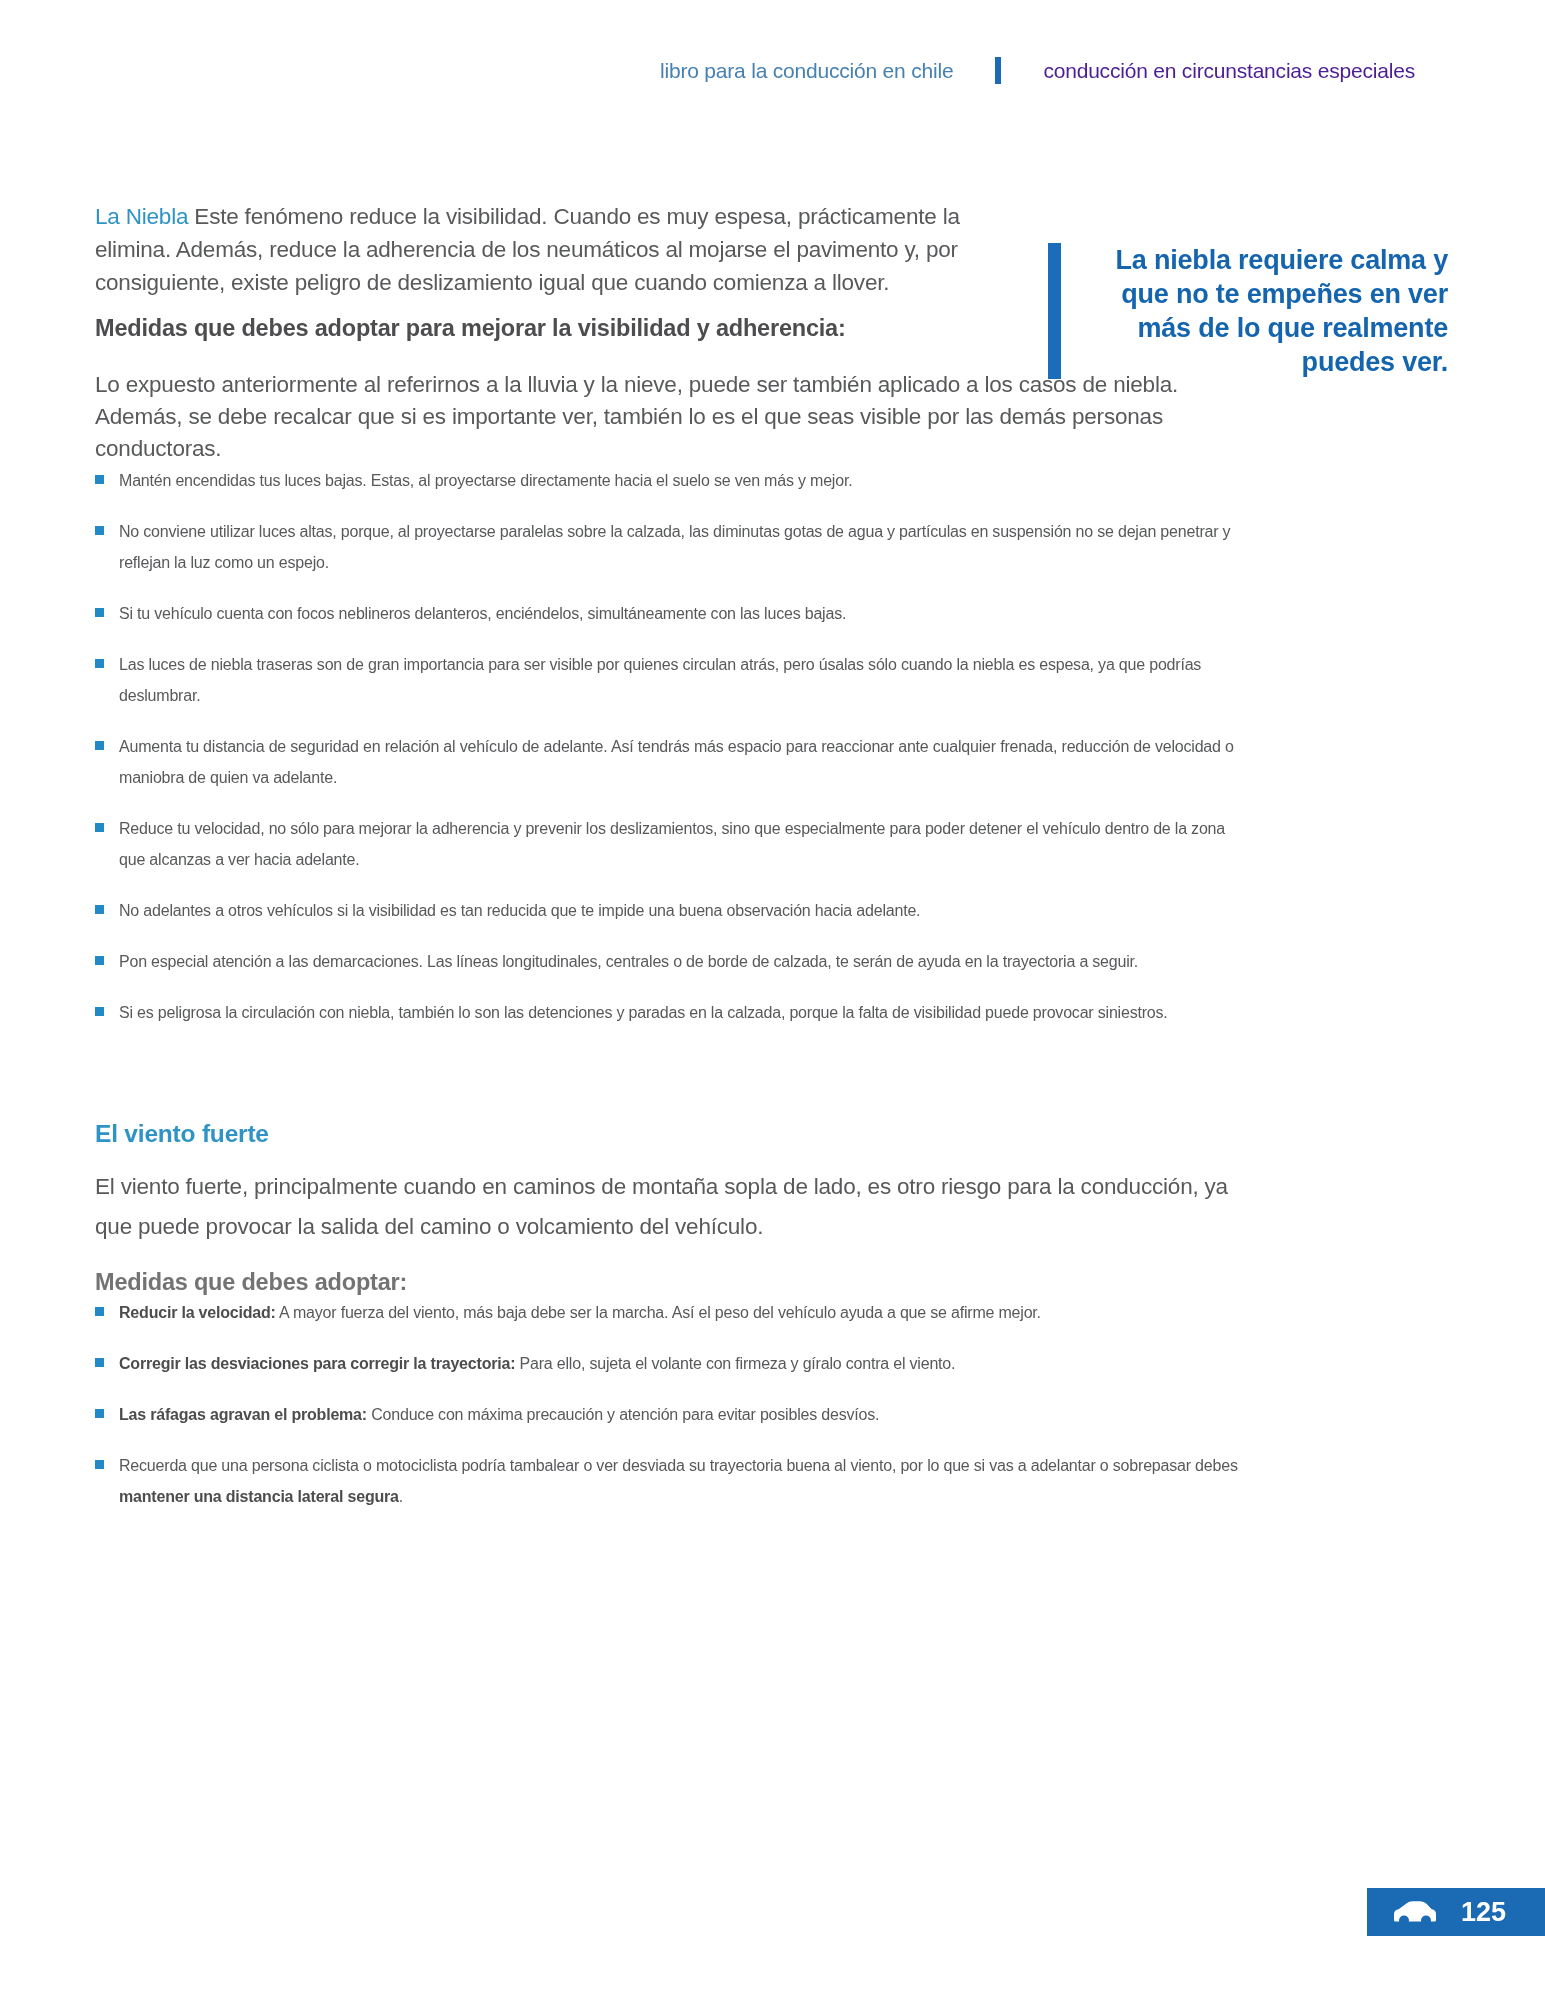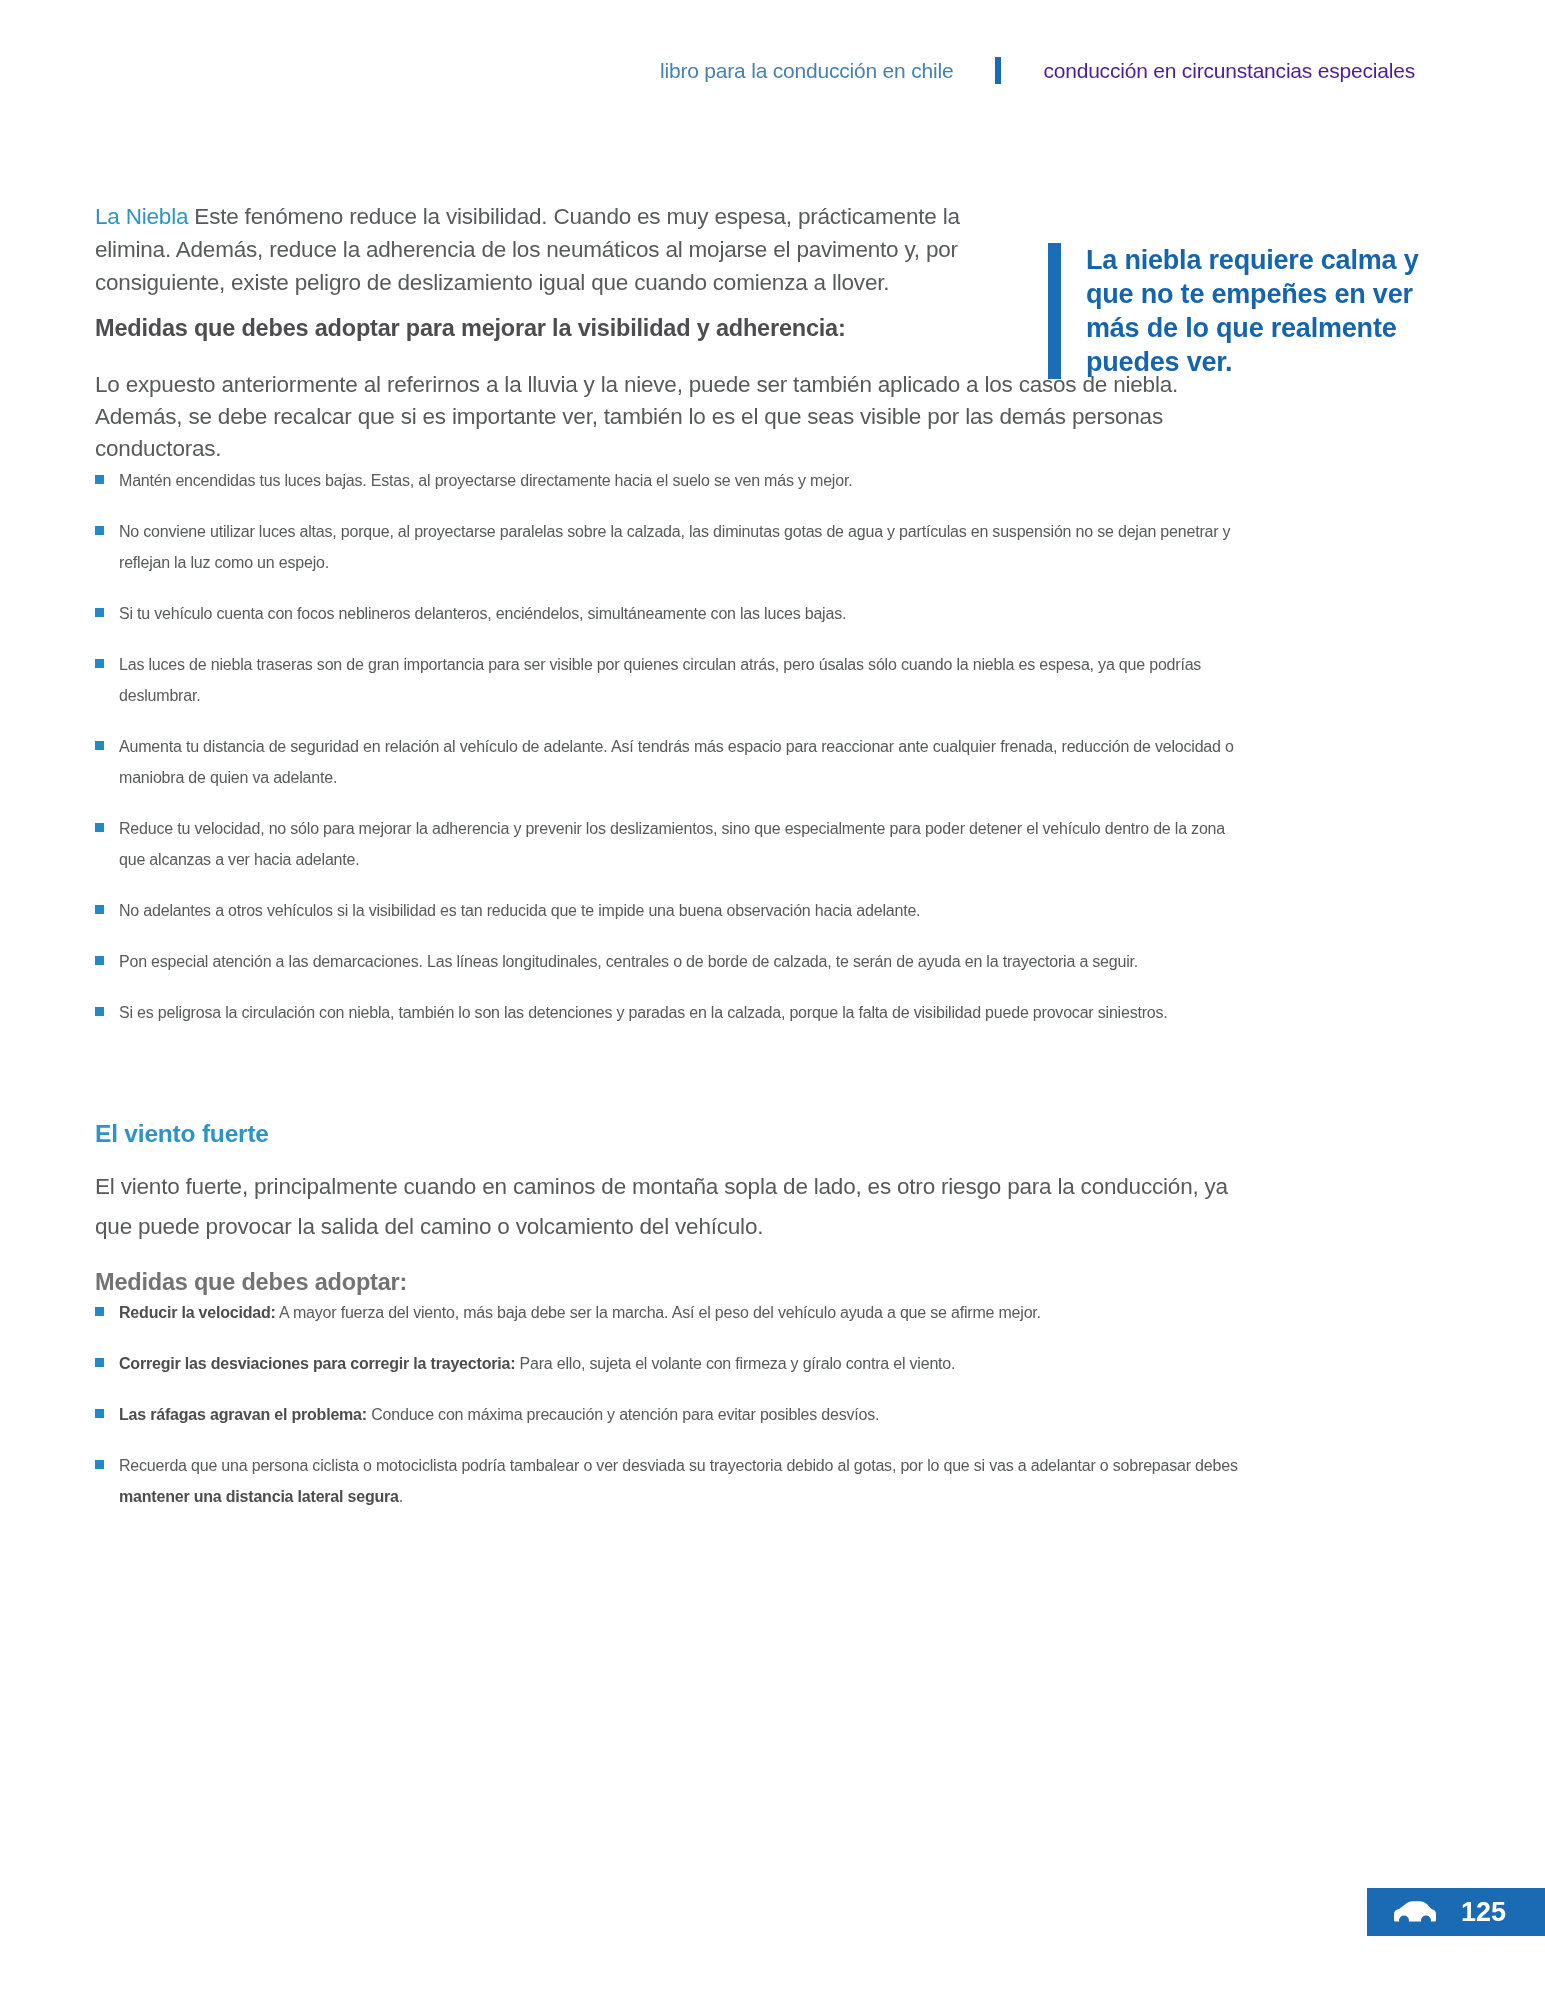--- a/index.html
+++ b/index.html
@@ -26,20 +26,21 @@
   }
 
   
   .callout {
     position:absolute; top:243px; left:1048px;
     width:362px;
     border-left:13px solid #1B6DB9;
     padding-left:25px;
     font-size:27px; line-height:34px; font-weight:bold;
     color:#1565AE;
+    text-align:right;
   }
 
   
   .content { padding:200px 0 0 95px; }
 
   p { margin:0; }
   .p-intro { width:940px; font-size:22.5px; line-height:33px; }
   .lead-blue { font-weight:normal; color:#2F93C6; }
 
   .h-measures {
@@ -126,21 +127,21 @@
     <h2 class="h-section">El viento fuerte</h2>
 
     <p class="p-wind">El viento fuerte, principalmente cuando en caminos de montaña sopla de lado, es otro riesgo para la conducción, ya que puede provocar la salida del camino o volcamiento del vehículo.</p>
 
     <h3 class="h-measures2">Medidas que debes adoptar:</h3>
 
     <ul class="blist wind-list">
       <li><span class="sq"></span><span class="b">Reducir la velocidad:</span><span> A mayor fuerza del viento, más baja debe ser la marcha. Así el peso del vehículo ayuda a que se afirme mejor.</span><span class="b"></span><span></span></li>
       <li><span class="sq"></span><span class="b">Corregir las desviaciones para corregir la trayectoria:</span><span> Para ello, sujeta el volante con firmeza y gíralo contra el viento.</span><span class="b"></span><span></span></li>
       <li><span class="sq"></span><span class="b">Las ráfagas agravan el problema:</span><span> Conduce con máxima precaución y atención para evitar posibles desvíos.</span><span class="b"></span><span></span></li>
-      <li><span class="sq"></span><span class="b"></span><span>Recuerda que una persona ciclista o motociclista podría tambalear o ver desviada su trayectoria debido al gotas, por lo que si vas a adelantar o sobrepasar debes </span><span class="b">mantener una distancia lateral segura</span><span>.</span></li>
+      <li><span class="sq"></span><span class="b"></span><span>Recuerda que una persona ciclista o motociclista podría tambalear o ver desviada su trayectoria buena al viento, por lo que si vas a adelantar o sobrepasar debes </span><span class="b">mantener una distancia lateral segura</span><span>.</span></li>
     </ul>
 
   </div>
 
   <div class="footer-badge">
     <svg class="car" viewBox="0 0 46 26" aria-hidden="true">
       <path fill="#ffffff" d="M2 21 L2 15 Q2 11 7 10 L15 4 Q17 2.2 20.5 2.2 L28 2.2 Q32 2.2 34.5 4.8 L39.5 10 Q44 11 44 15 L44 21 Q44 22.5 42.5 22.5 L3.5 22.5 Q2 22.5 2 21 Z"></path>
       <circle cx="12" cy="21.5" r="5" fill="#1B6AB4"></circle>
       <circle cx="34" cy="21.5" r="5" fill="#1B6AB4"></circle>
     </svg>

